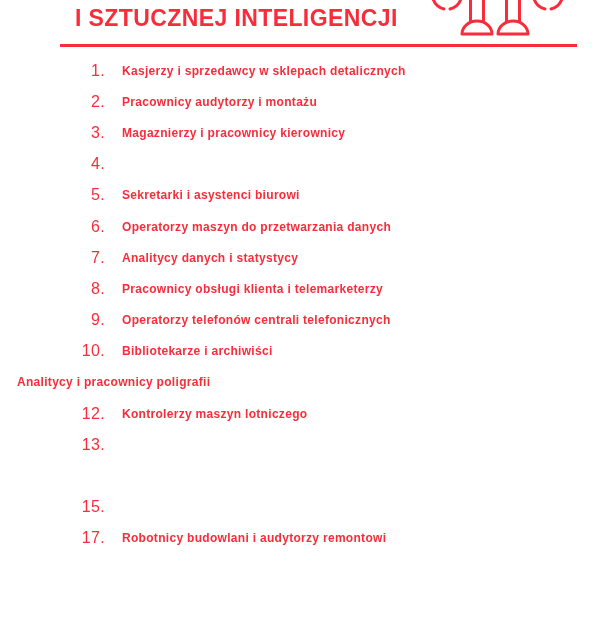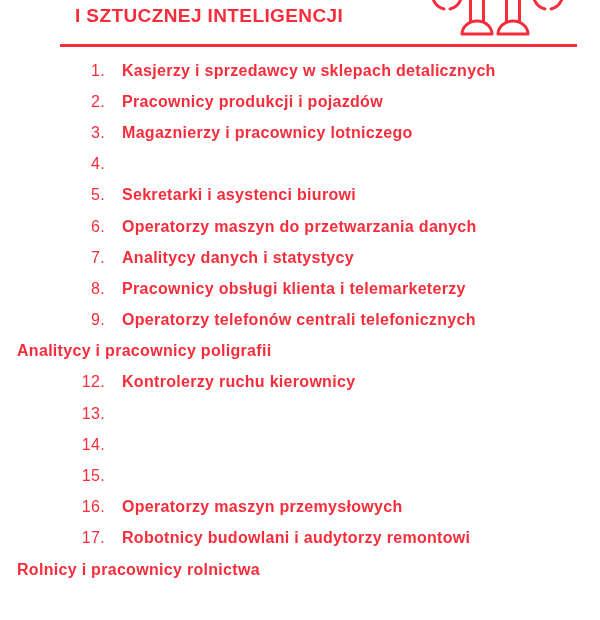--- a/index.html
+++ b/index.html
@@ -11,21 +11,21 @@
     height: 620px;
     background: #ffffff;
     overflow: hidden;
     font-family: "Liberation Sans", sans-serif;
     color: var(--accent);
   }
   .page-title {
     position: absolute;
     left: 75px;
     top: 5px;
-    font-size: 19px;
+    font-size: 23px;
     font-weight: 800;
     letter-spacing: 0.4px;
     color: var(--accent);
     white-space: nowrap;
   }
   .robot-icon {
     position: absolute;
     left: 430px;
     top: 0;
     width: 135px;
@@ -55,21 +55,21 @@
     width: 105px;
     text-align: right;
     font-size: 16px;
     font-weight: 400;
     letter-spacing: 0.3px;
     color: var(--accent);
     flex: 0 0 auto;
   }
   .item-label {
     margin-left: 17px;
-    font-size: 16px;
+    font-size: 12px;
     font-weight: 700;
     letter-spacing: 0.3px;
     color: var(--accent);
     white-space: nowrap;
   }
 </style>
 </head>
 <body>
 
 <div class="page">
@@ -93,25 +93,25 @@
 
   <div class="divider"></div>
 
   <ol class="jobs-list">
     <li>
       <span class="item-num">1.</span>
       <span class="item-label">Kasjerzy i sprzedawcy w sklepach detalicznych</span>
     </li>
     <li>
       <span class="item-num">2.</span>
-      <span class="item-label">Pracownicy produkcji i pojazdów</span>
+      <span class="item-label">Pracownicy audytorzy i montażu</span>
     </li>
     <li>
       <span class="item-num">3.</span>
-      <span class="item-label">Magaznierzy i pracownicy lotniczego</span>
+      <span class="item-label">Magaznierzy i pracownicy kierownicy</span>
     </li>
     <li>
       <span class="item-num">4.</span>
     </li>
     <li>
       <span class="item-num">5.</span>
       <span class="item-label">Sekretarki i asystenci biurowi</span>
     </li>
     <li>
       <span class="item-num">6.</span>
@@ -123,41 +123,39 @@
     </li>
     <li>
       <span class="item-num">8.</span>
       <span class="item-label">Pracownicy obsługi klienta i telemarketerzy</span>
     </li>
     <li>
       <span class="item-num">9.</span>
       <span class="item-label">Operatorzy telefonów centrali telefonicznych</span>
     </li>
     <li>
+      <span class="item-num">10.</span>
+      <span class="item-label">Bibliotekarze i archiwiści</span>
+    </li>
+    <li>
       <span class="item-label">Analitycy i pracownicy poligrafii</span>
     </li>
     <li>
       <span class="item-num">12.</span>
-      <span class="item-label">Kontrolerzy ruchu kierownicy</span>
+      <span class="item-label">Kontrolerzy maszyn lotniczego</span>
     </li>
     <li>
       <span class="item-num">13.</span>
     </li>
     <li>
-      <span class="item-num">14.</span>
     </li>
     <li>
       <span class="item-num">15.</span>
-    </li>
-    <li>
-      <span class="item-num">16.</span>
-      <span class="item-label">Operatorzy maszyn przemysłowych</span>
     </li>
     <li>
       <span class="item-num">17.</span>
       <span class="item-label">Robotnicy budowlani i audytorzy remontowi</span>
     </li>
     <li>
-      <span class="item-label">Rolnicy i pracownicy rolnictwa</span>
     </li>
   </ol>
 
 </div>
 
 </body></html>

